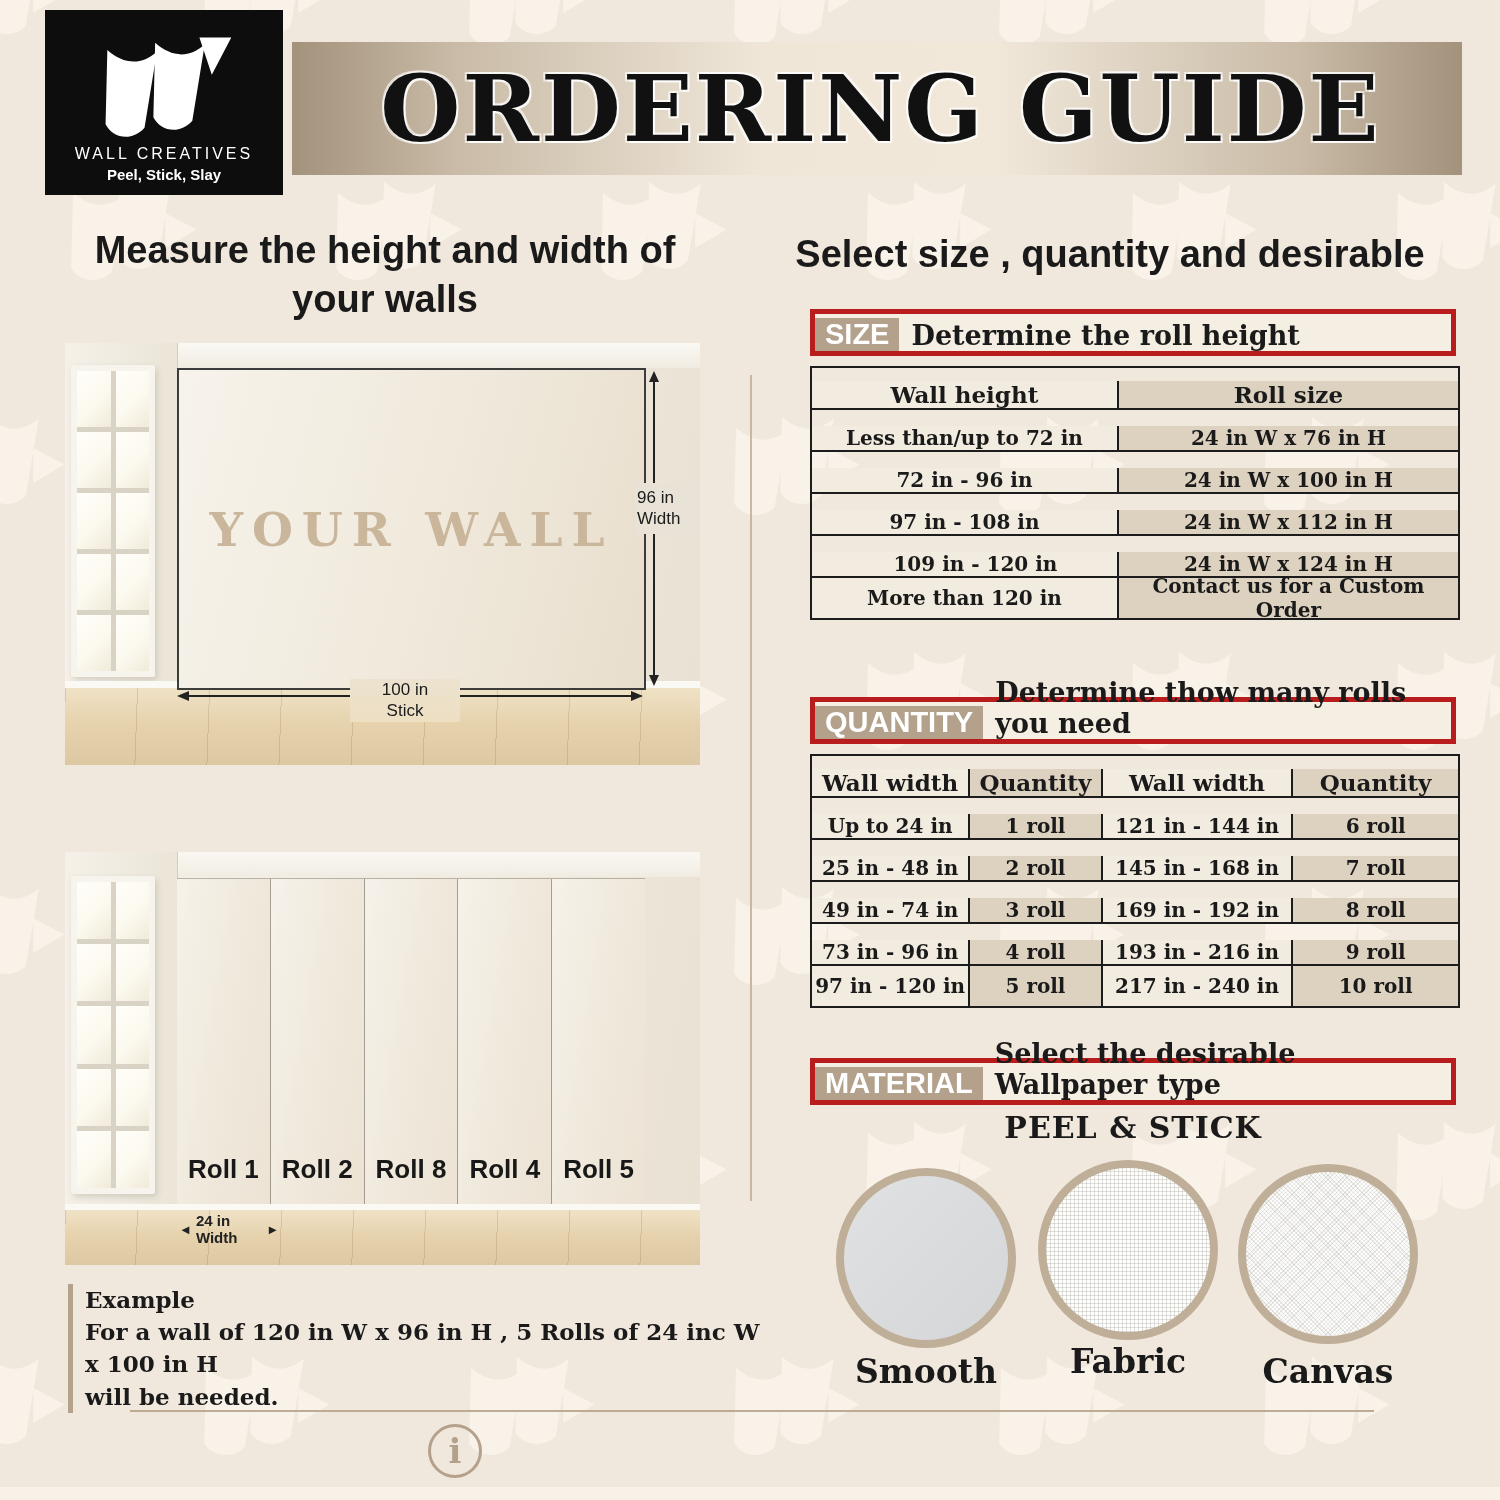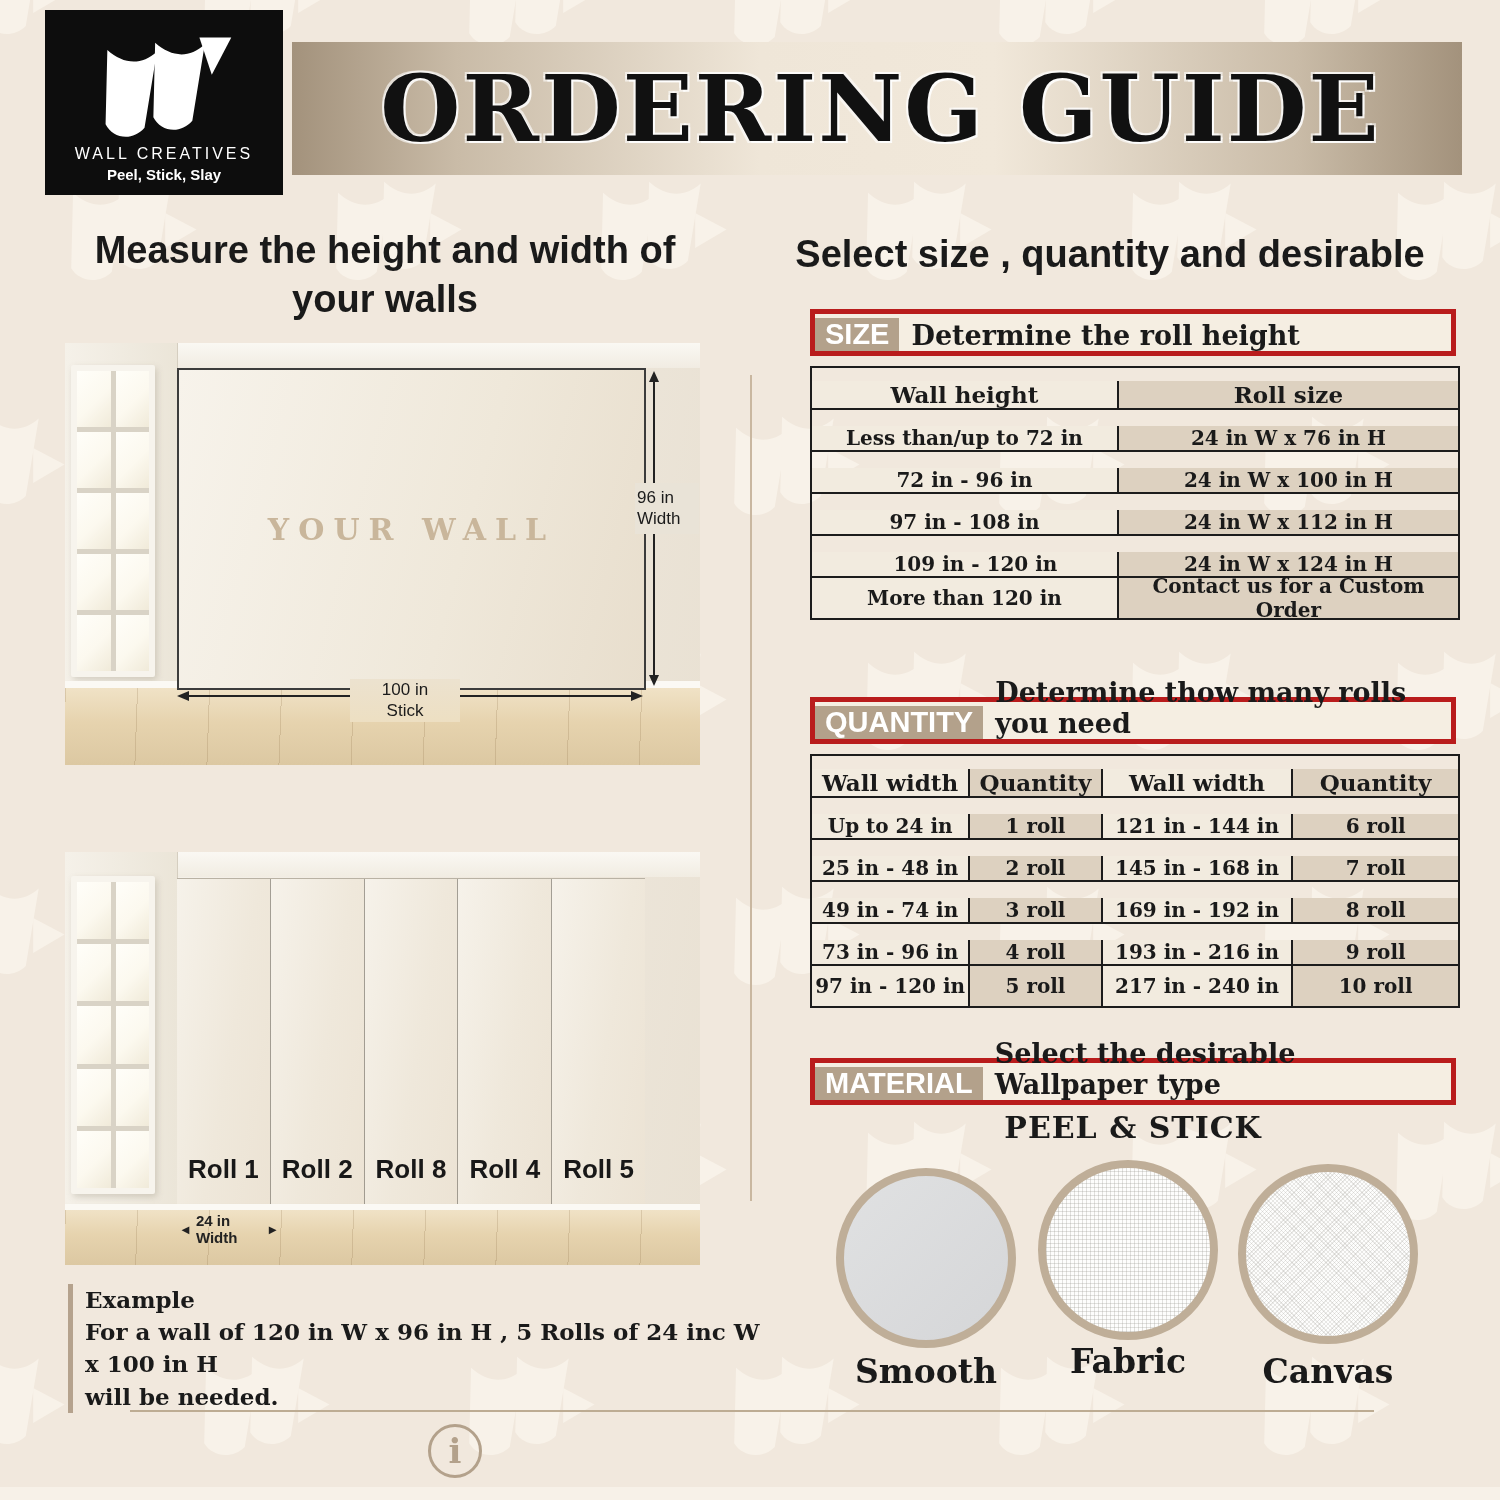--- a/index.html
+++ b/index.html
@@ -34,21 +34,21 @@
   .window{position:absolute;background:#f7f4ed;border-radius:2px;box-shadow:2px 3px 6px rgba(120,110,90,.25);}
   .panes{position:absolute;inset:6px;display:grid;grid-template-columns:1fr 1fr;grid-auto-rows:1fr;gap:5px;background:#d9d3c6;}
   .pane{background:linear-gradient(135deg,#fffef9 0%,#fcf9ef 55%,#f0ead9 100%);}
   .baseboard{position:absolute;left:0;width:100%;height:8px;background:#fbf9f4;box-shadow:0 1px 2px rgba(0,0,0,.12);}
   .floor{position:absolute;left:0;width:100%;
          background:linear-gradient(180deg,#f0e2c6 0%,#e6d3ae 45%,#dcc8a2 100%);}
   .planks{position:absolute;inset:0;background:repeating-linear-gradient(92deg,rgba(130,100,60,.20) 0 1px,transparent 1px 72px);}
   .main-wall{position:absolute;border:2px solid #3c3c3c;
              background:linear-gradient(105deg,#f7f3eb 0%,#efe8da 60%,#e8decd 100%);
              display:flex;align-items:center;justify-content:center;}
-  .your-wall{font-family:"DejaVu Serif",serif;font-weight:bold;font-size:30px;letter-spacing:9px;color:#c9b69b;}
+  .your-wall{font-family:"DejaVu Serif",serif;font-weight:bold;font-size:47px;letter-spacing:9px;color:#c9b69b;}
   
   .vline{position:absolute;width:2px;background:#222;}
   .hline{position:absolute;height:2px;background:#222;}
   .arr{position:absolute;width:0;height:0;}
   .arr.up{border-left:5px solid transparent;border-right:5px solid transparent;border-bottom:11px solid #222;}
   .arr.down{border-left:5px solid transparent;border-right:5px solid transparent;border-top:11px solid #222;}
   .arr.left{border-top:5px solid transparent;border-bottom:5px solid transparent;border-right:12px solid #222;}
   .arr.right{border-top:5px solid transparent;border-bottom:5px solid transparent;border-left:12px solid #222;}
   .dim-label{position:absolute;font-size:17px;line-height:1.25;white-space:pre-line;color:#1b1b1b;}
   #h-label1{text-align:center;background:linear-gradient(180deg,#ece2cf 0%,#eddfc2 100%);}

